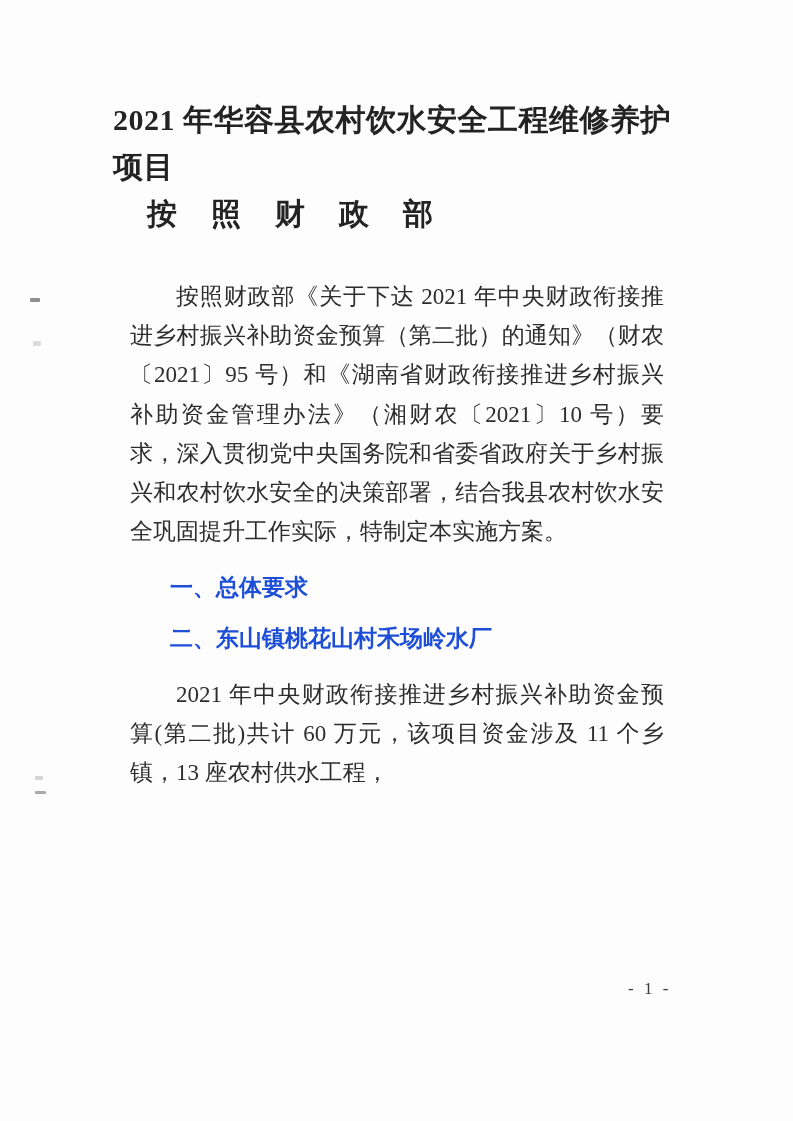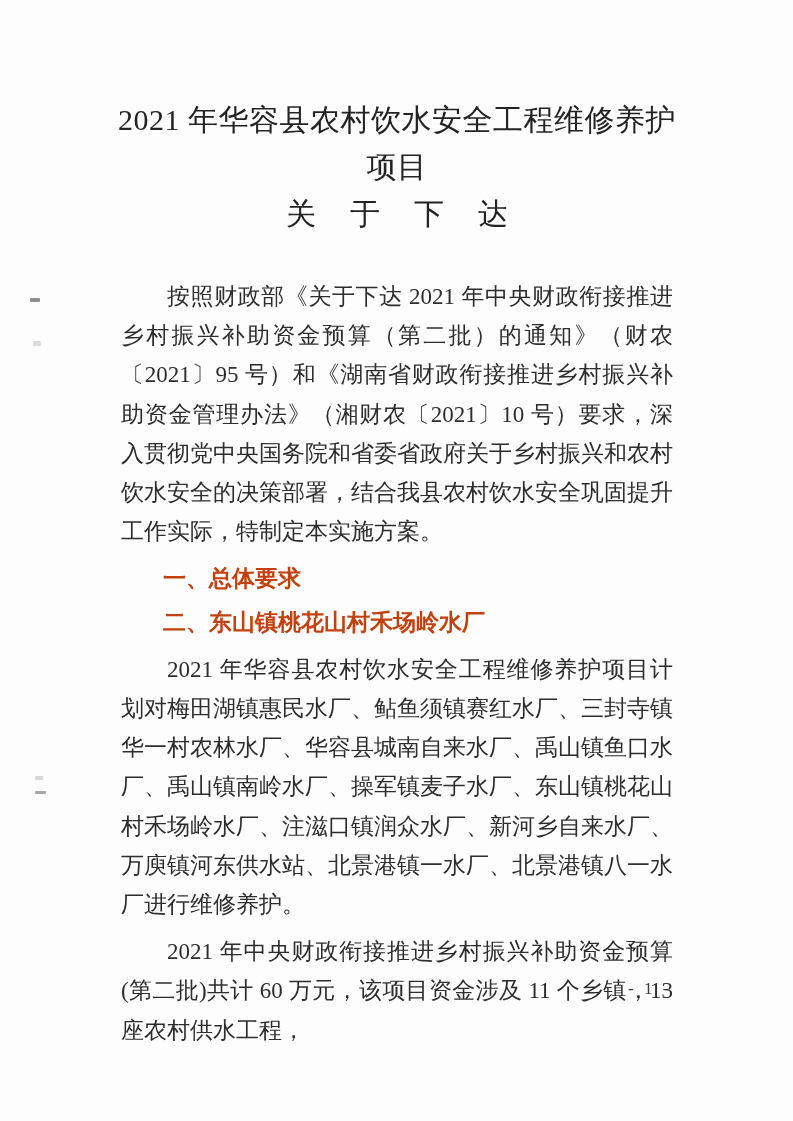--- a/index.html
+++ b/index.html
@@ -16,48 +16,47 @@
     font-family: "Liberation Serif", "DejaVu Serif", serif;
     color: #2d2d2d;
   }
   .content {
     position: absolute;
     left: 113px;
     top: 96px;
     width: 568px;
   }
   .doc-title {
-    font-weight: 400;
+    font-weight: 700;
     font-size: 30px;
     line-height: 47px;
-    text-align: center;
     color: #232323;
     letter-spacing: 0.5px;
   }
   .doc-title .line2 {
     letter-spacing: 34px;
     text-indent: 34px;
   }
   .body-text {
     margin-top: 40px;
     font-size: 23px;
     line-height: 39.2px;
     text-align: justify;
     text-justify: inter-character;
   }
   p.para {
-    margin: 8px;
+    margin: 17px;
     text-indent: 46px;
   }
   p.heading {
-    margin: 4px;
+    margin: 11px;
     text-indent: 46px;
     font-family: "Liberation Sans", "DejaVu Sans", sans-serif;
     font-weight: 700;
-    color: #c2410c;
+    color: #1d4ed8;
   }
   .page-number {
     position: absolute;
     left: 628px;
     top: 979px;
     font-size: 17px;
     letter-spacing: 3px;
     color: #3a3a3a;
     font-family: "Liberation Serif", "DejaVu Serif", serif;
   }
@@ -77,28 +76,27 @@
 
   <span class="artifact a1"></span>
   <span class="artifact a2"></span>
   <span class="artifact a3"></span>
   <span class="artifact a4"></span>
 
   <div class="content">
 
     <div class="doc-title">
       <div class="line1">2021 年华容县农村饮水安全工程维修养护项目</div>
-      <div class="line2">关于下达</div>
+      <div class="line2">按照财政部</div>
     </div>
 
     <div class="body-text">
       <p class="para">按照财政部《关于下达 2021 年中央财政衔接推进乡村振兴补助资金预算（第二批）的通知》（财农〔2021〕95 号）和《湖南省财政衔接推进乡村振兴补助资金管理办法》（湘财农〔2021〕10 号）要求，深入贯彻党中央国务院和省委省政府关于乡村振兴和农村饮水安全的决策部署，结合我县农村饮水安全巩固提升工作实际，特制定本实施方案。</p>
       <p class="heading">一、总体要求</p>
       <p class="heading">二、东山镇桃花山村禾场岭水厂</p>
-      <p class="para">2021 年华容县农村饮水安全工程维修养护项目计划对梅田湖镇惠民水厂、鲇鱼须镇赛红水厂、三封寺镇华一村农林水厂、华容县城南自来水厂、禹山镇鱼口水厂、禹山镇南岭水厂、操军镇麦子水厂、东山镇桃花山村禾场岭水厂、注滋口镇润众水厂、新河乡自来水厂、万庾镇河东供水站、北景港镇一水厂、北景港镇八一水厂进行维修养护。</p>
       <p class="para">2021 年中央财政衔接推进乡村振兴补助资金预算(第二批)共计 60 万元，该项目资金涉及 11 个乡镇，13 座农村供水工程，</p>
     </div>
 
   </div>
 
   <div class="page-number">- 1 -</div>
 
 </div>
 
 </body></html>

